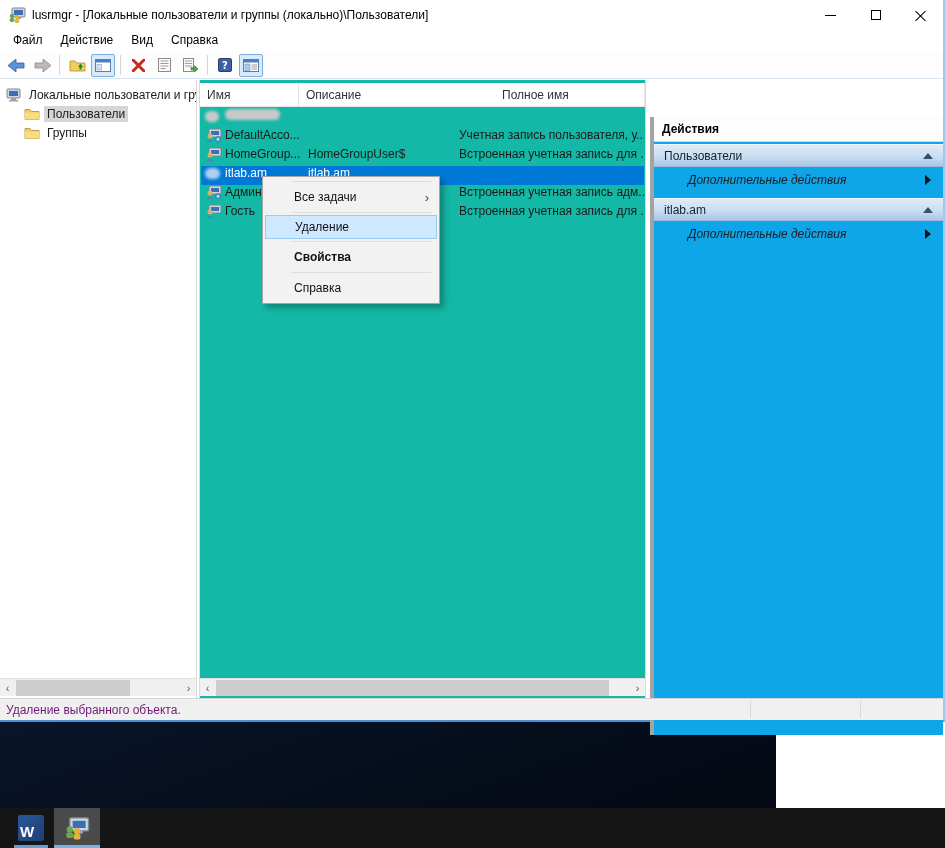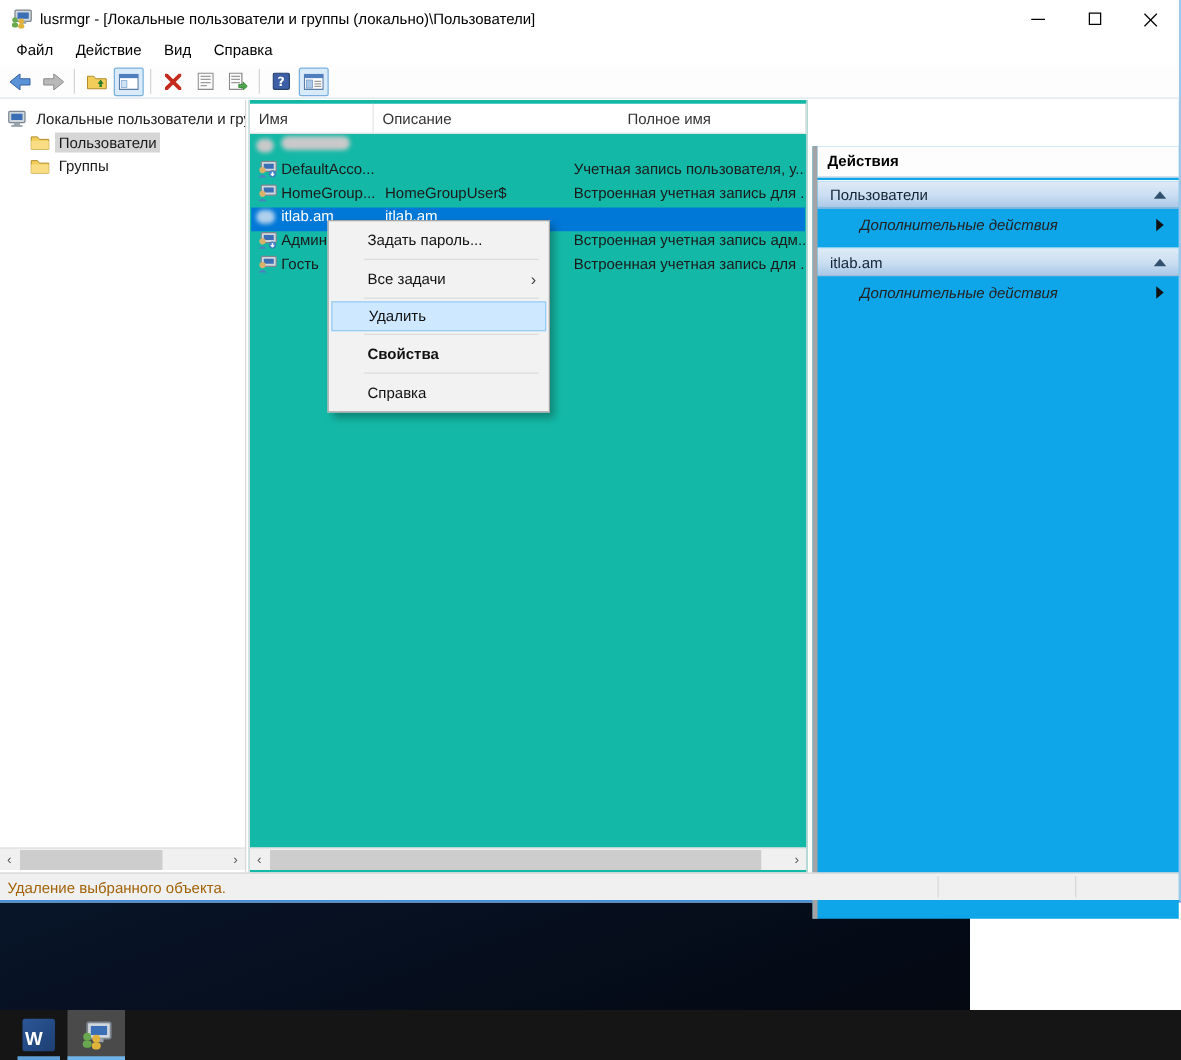--- a/index.html
+++ b/index.html
@@ -81,21 +81,21 @@
   
   .hscroll { position:absolute; left:0; right:0; bottom:2px; height:18px; background:#f0f0f0;
     border-top:1px solid #e0e0e0; }
   .sb-arrow { position:absolute; top:0; width:15px; height:18px; display:flex; align-items:center;
     justify-content:center; color:#555; font-size:11px; }
   .sb-left { left:0; } .sb-right { right:0; }
   .sb-thumb { position:absolute; top:1px; height:16px; background:#cdcdcd; }
 
   
   .statusbar { position:absolute; left:0; right:0; bottom:0; height:22px; background:#f0f0f0;
-    border-top:1px solid #d5d5d5; display:flex; align-items:center; padding-left:6px; color:#a16207; }
+    border-top:1px solid #d5d5d5; display:flex; align-items:center; padding-left:6px; color:#701a75; }
   .sb-seg { position:absolute; top:2px; bottom:2px; border-left:1px solid #d8d8d8; }
 
   
   .context-menu { position:absolute; left:262px; top:176px; width:178px; background:#f2f2f2;
     border:1px solid #a5a5a5; box-shadow:4px 4px 6px rgba(0,0,0,.28); padding:2px 0; z-index:40; }
   .cm-item { height:26px; display:flex; align-items:center; padding-left:31px; padding-right:8px;
     color:#111; position:relative; }
   .cm-item.hl { height:24px; background:#cde8ff; border:1px solid #98ccf2; margin:0 2px;
     padding-left:29px; }
   .cm-item.bold { font-weight:bold; }
@@ -353,28 +353,27 @@
     </div>
 
     <div class="statusbar">
       <span>Удаление выбранного объекта.</span>
       <span class="sb-seg" style="left:750px;"></span>
       <span class="sb-seg" style="left:860px;"></span>
     </div>
   </div>
 
   <div class="context-menu">
-    <div class="cm-item">Задать пароль...</div>
     <div class="cm-sep"></div>
     <div class="cm-item">
       <span>Все задачи</span>
       <span class="cm-sub">›</span>
     </div>
     <div class="cm-sep"></div>
-    <div class="cm-item hl">Удалить</div>
+    <div class="cm-item hl">Удаление</div>
     <div class="cm-sep"></div>
     <div class="cm-item bold">Свойства</div>
     <div class="cm-sep"></div>
     <div class="cm-item">Справка</div>
   </div>
 
   <div class="taskbar">
     <div class="task-btn" style="margin-left:8px;">
       <div class="word-ic">W</div>
       <div class="underline"></div>

